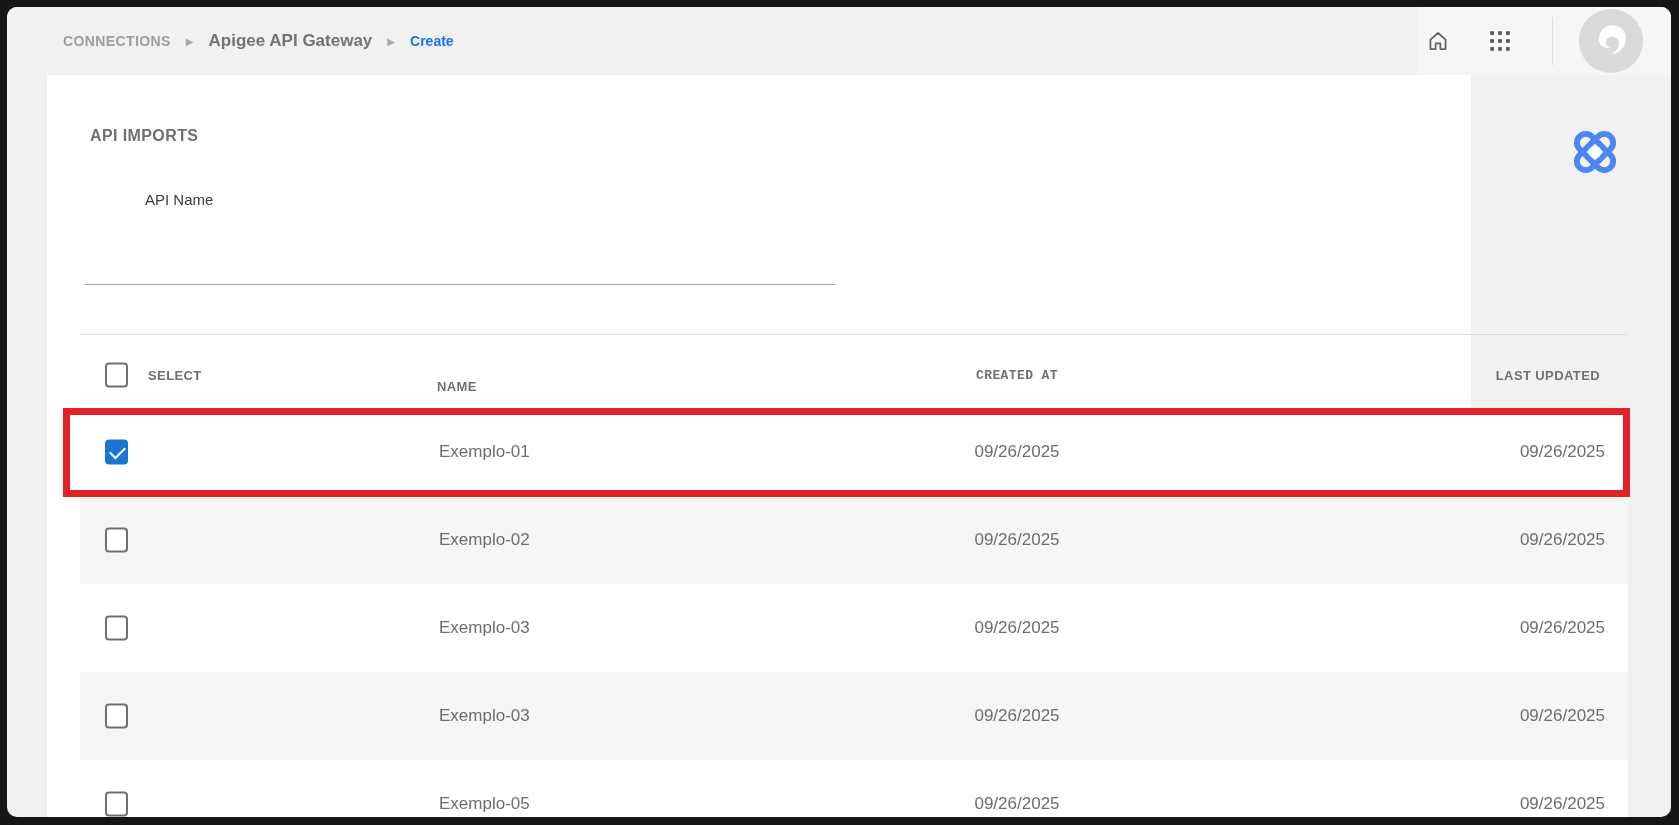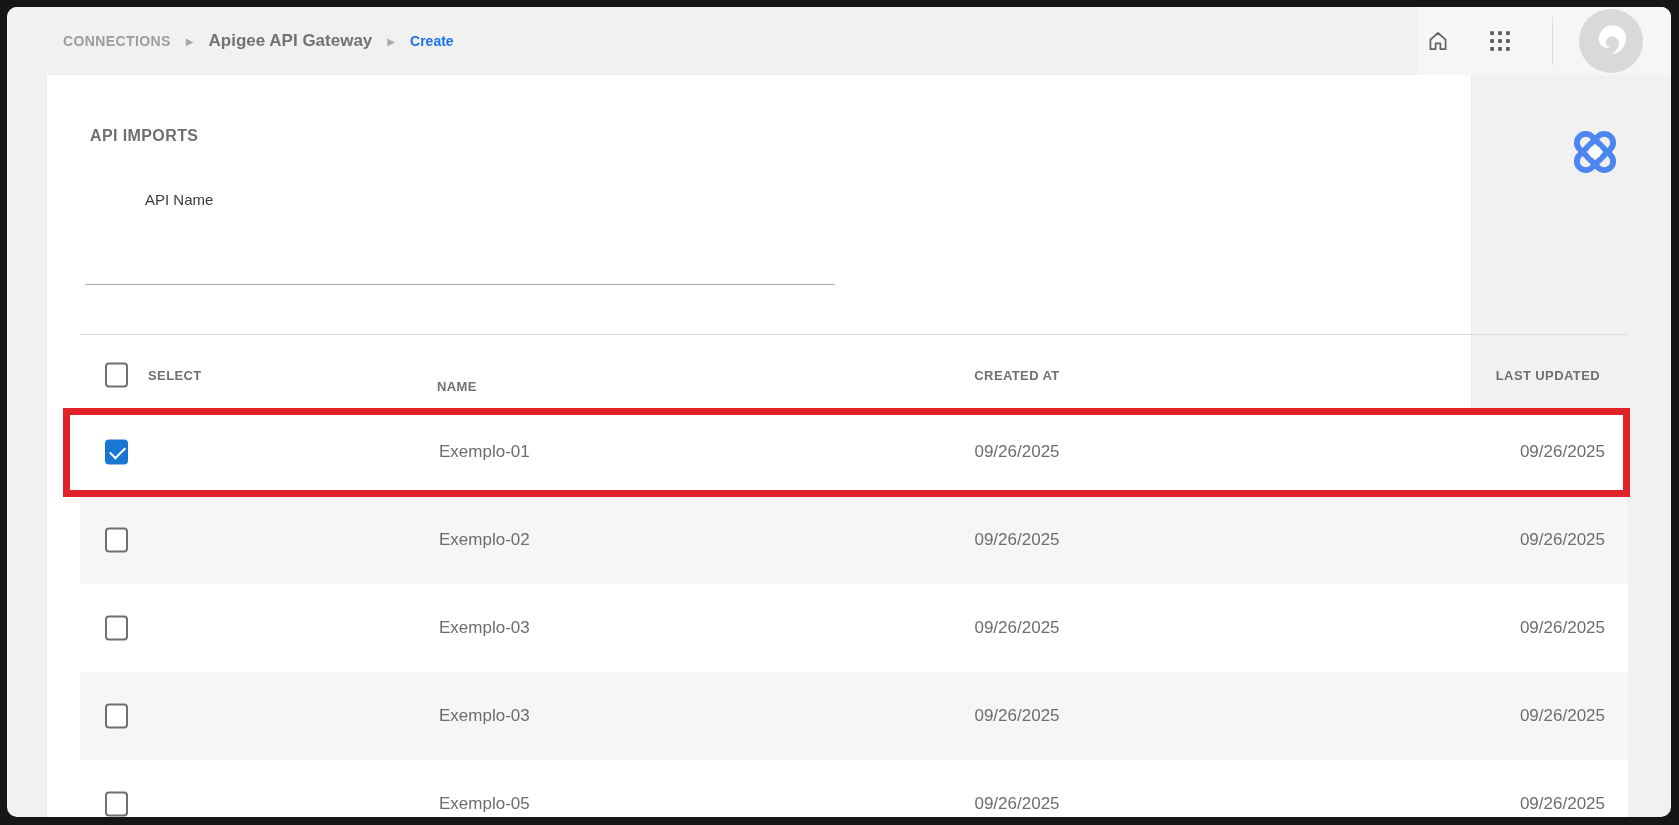--- a/index.html
+++ b/index.html
@@ -50,21 +50,21 @@
   .checkbox { position:absolute; left:25px; top:50%; transform:translateY(-50%);
               width:23px; height:25px; border:2px solid #707074; border-radius:4px;
               background:#fff; cursor:pointer; }
   .checkbox.checked { background:#1976d2; border-color:#1976d2; }
   .checkbox.checked::after { content:""; position:absolute; left:6px; top:2px; width:7px; height:13px;
               border:solid #fff; border-width:0 2.5px 2.5px 0; transform:rotate(45deg); }
   .th { position:absolute; top:50%; transform:translateY(-50%); font-size:13px; font-weight:700;
         color:#707074; letter-spacing:.4px; }
   .th-select  { left:62px;margin-left:6px; }
   .th-name    { left:357px;margin-top:11px; }
-  .th-created { left:857px; width:160px; text-align:center; }
+  .th-created { left:857px; width:160px; text-align:center;font-family:Liberation Mono, monospace; }
   .th-updated { right:28px;padding-left:28px; }
   .cell { position:absolute; top:50%; transform:translateY(-50%); font-size:17px; color:#6d6d71; }
   .cell-name    { left:359px; }
   .cell-created { left:857px; width:160px; text-align:center; }
   .cell-updated { right:23px; }
   
   .annotation {
     position:absolute; left:16px; top:333px; width:1567px; height:89px;
     border:7px solid #e12229; pointer-events:none; z-index:5;
   }

